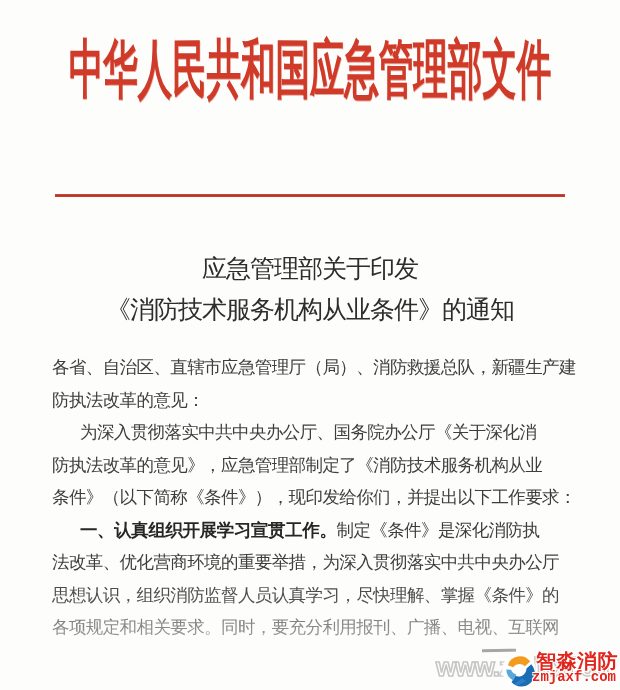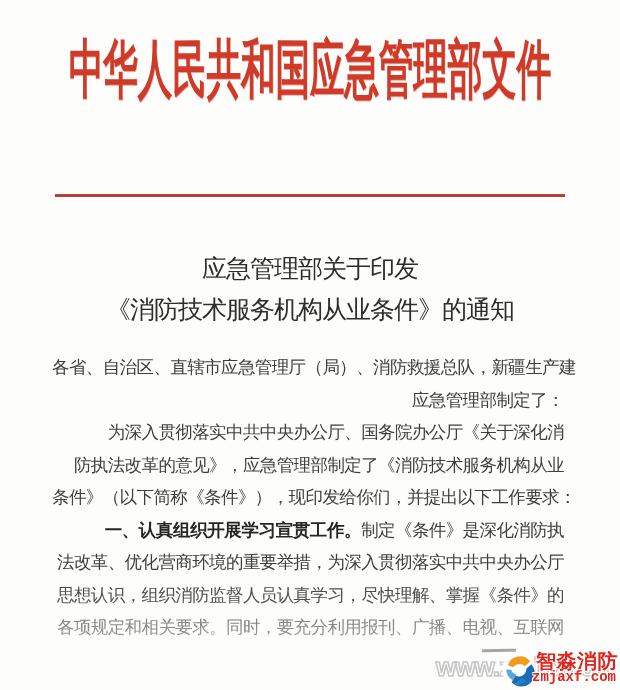--- a/index.html
+++ b/index.html
@@ -75,21 +75,20 @@
     left: 52px;
     width: 512px;
     font-size: 17.5px;
     color: #3e3e3e;
     letter-spacing: -0.6px;
   }
   .body-text .line {
     height: 32.5px;
     line-height: 32.5px;
     white-space: nowrap;
-    text-align: right;
   }
   .body-text .indent { padding-left: 28px; }
   .bold-lead {
     font-weight: bold;
     color: #262626;
     letter-spacing: -0.4px;
   }
   .line.fade-a { color: #4c4c4c; }
   .line.fade-b { color: #5a5a5a; }
 
@@ -181,21 +180,21 @@
 
   <div class="red-line"></div>
 
   <div class="doc-title">
     <div>应急管理部关于印发</div>
     <div>《消防技术服务机构从业条件》的通知</div>
   </div>
 
   <div class="body-text">
     <div class="line">各省、自治区、直辖市应急管理厅（局）、消防救援总队，新疆生产建</div>
-    <div class="line">应急管理部制定了：</div>
+    <div class="line">防执法改革的意见：</div>
     <div class="line indent">为深入贯彻落实中共中央办公厅、国务院办公厅《关于深化消</div>
     <div class="line">防执法改革的意见》，应急管理部制定了《消防技术服务机构从业</div>
     <div class="line">条件》（以下简称《条件》），现印发给你们，并提出以下工作要求：</div>
     <div class="line indent">
       <span class="bold-lead">一、认真组织开展学习宣贯工作。</span><span>制定《条件》是深化消防执</span>
     </div>
     <div class="line">法改革、优化营商环境的重要举措，为深入贯彻落实中共中央办公厅</div>
     <div class="line fade-a">思想认识，组织消防监督人员认真学习，尽快理解、掌握《条件》的</div>
     <div class="line fade-b">各项规定和相关要求。同时，要充分利用报刊、广播、电视、互联网</div>
   </div>

